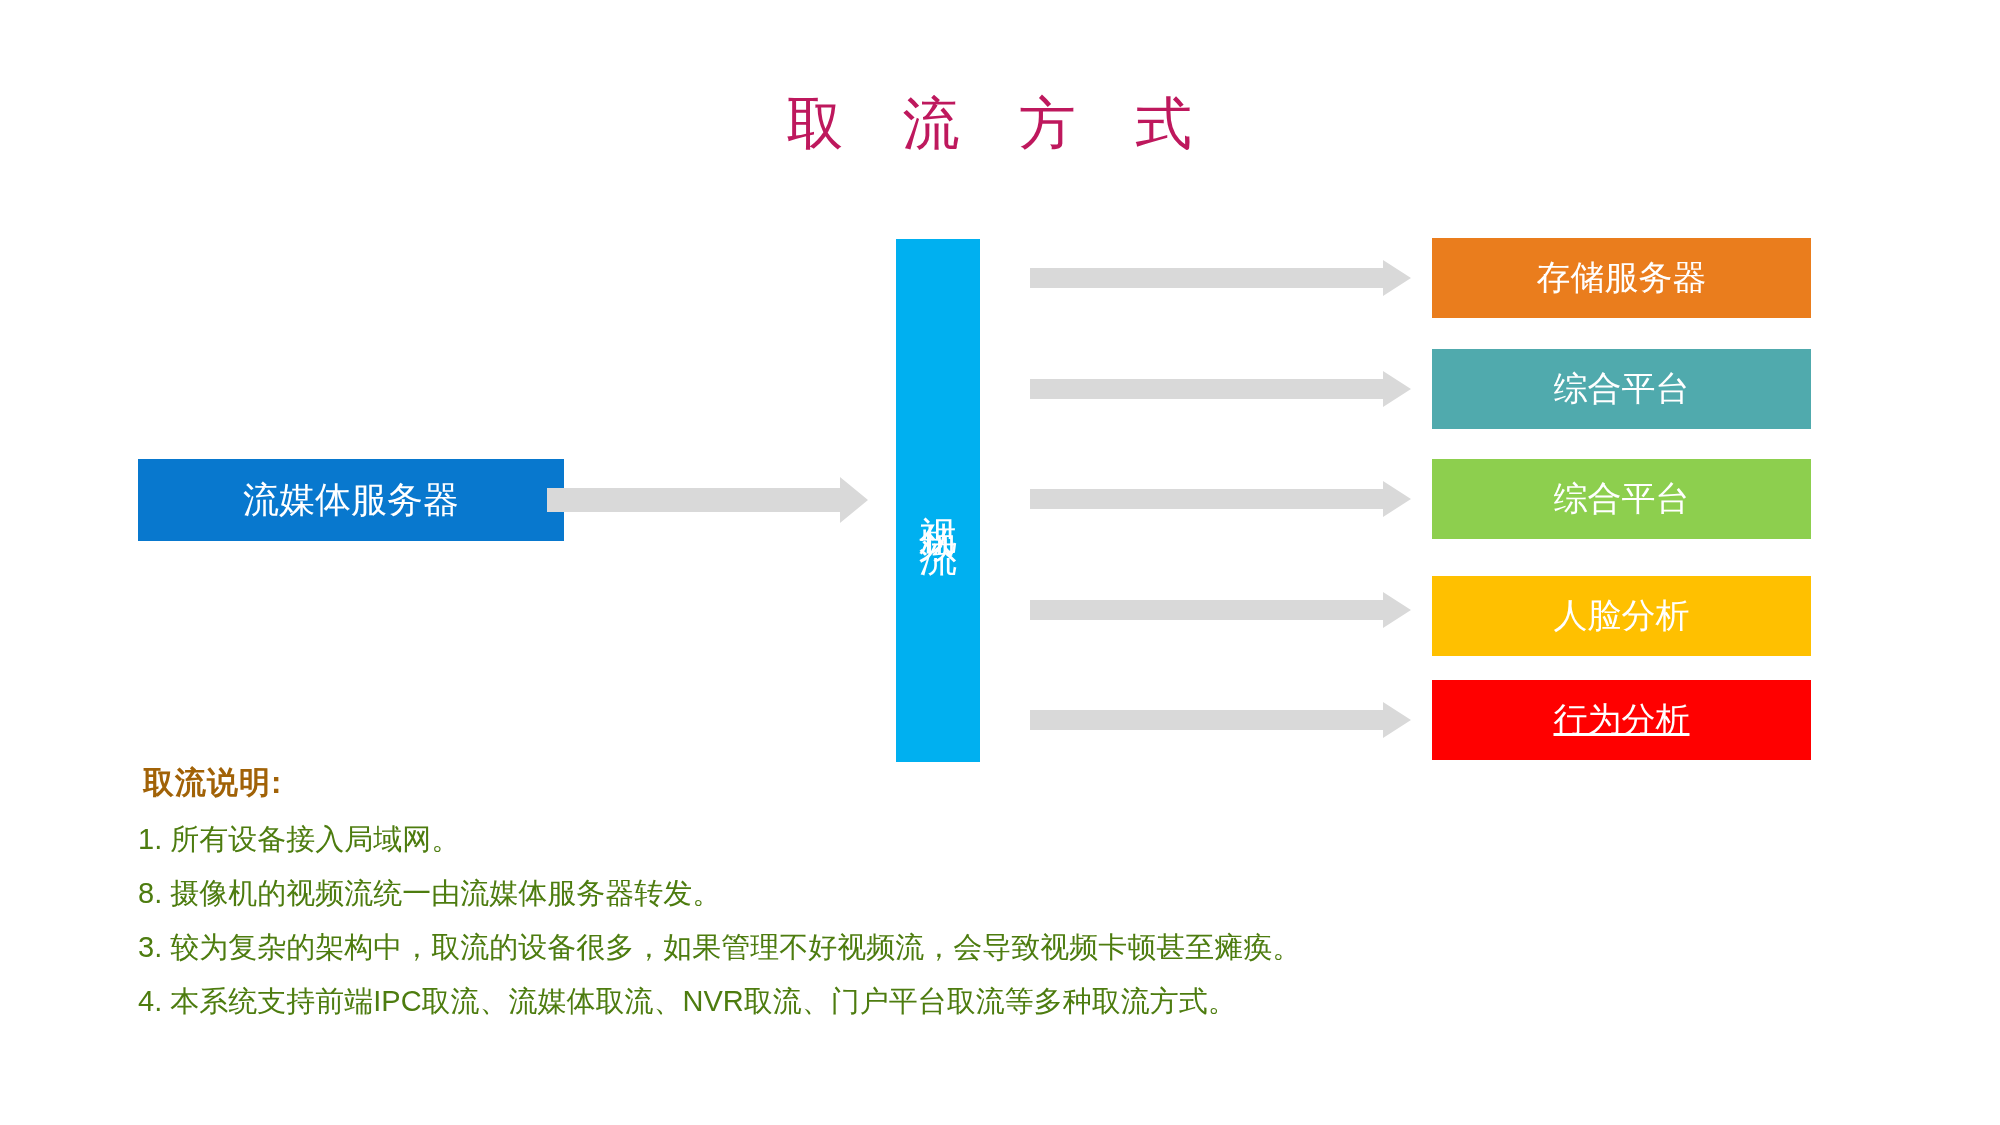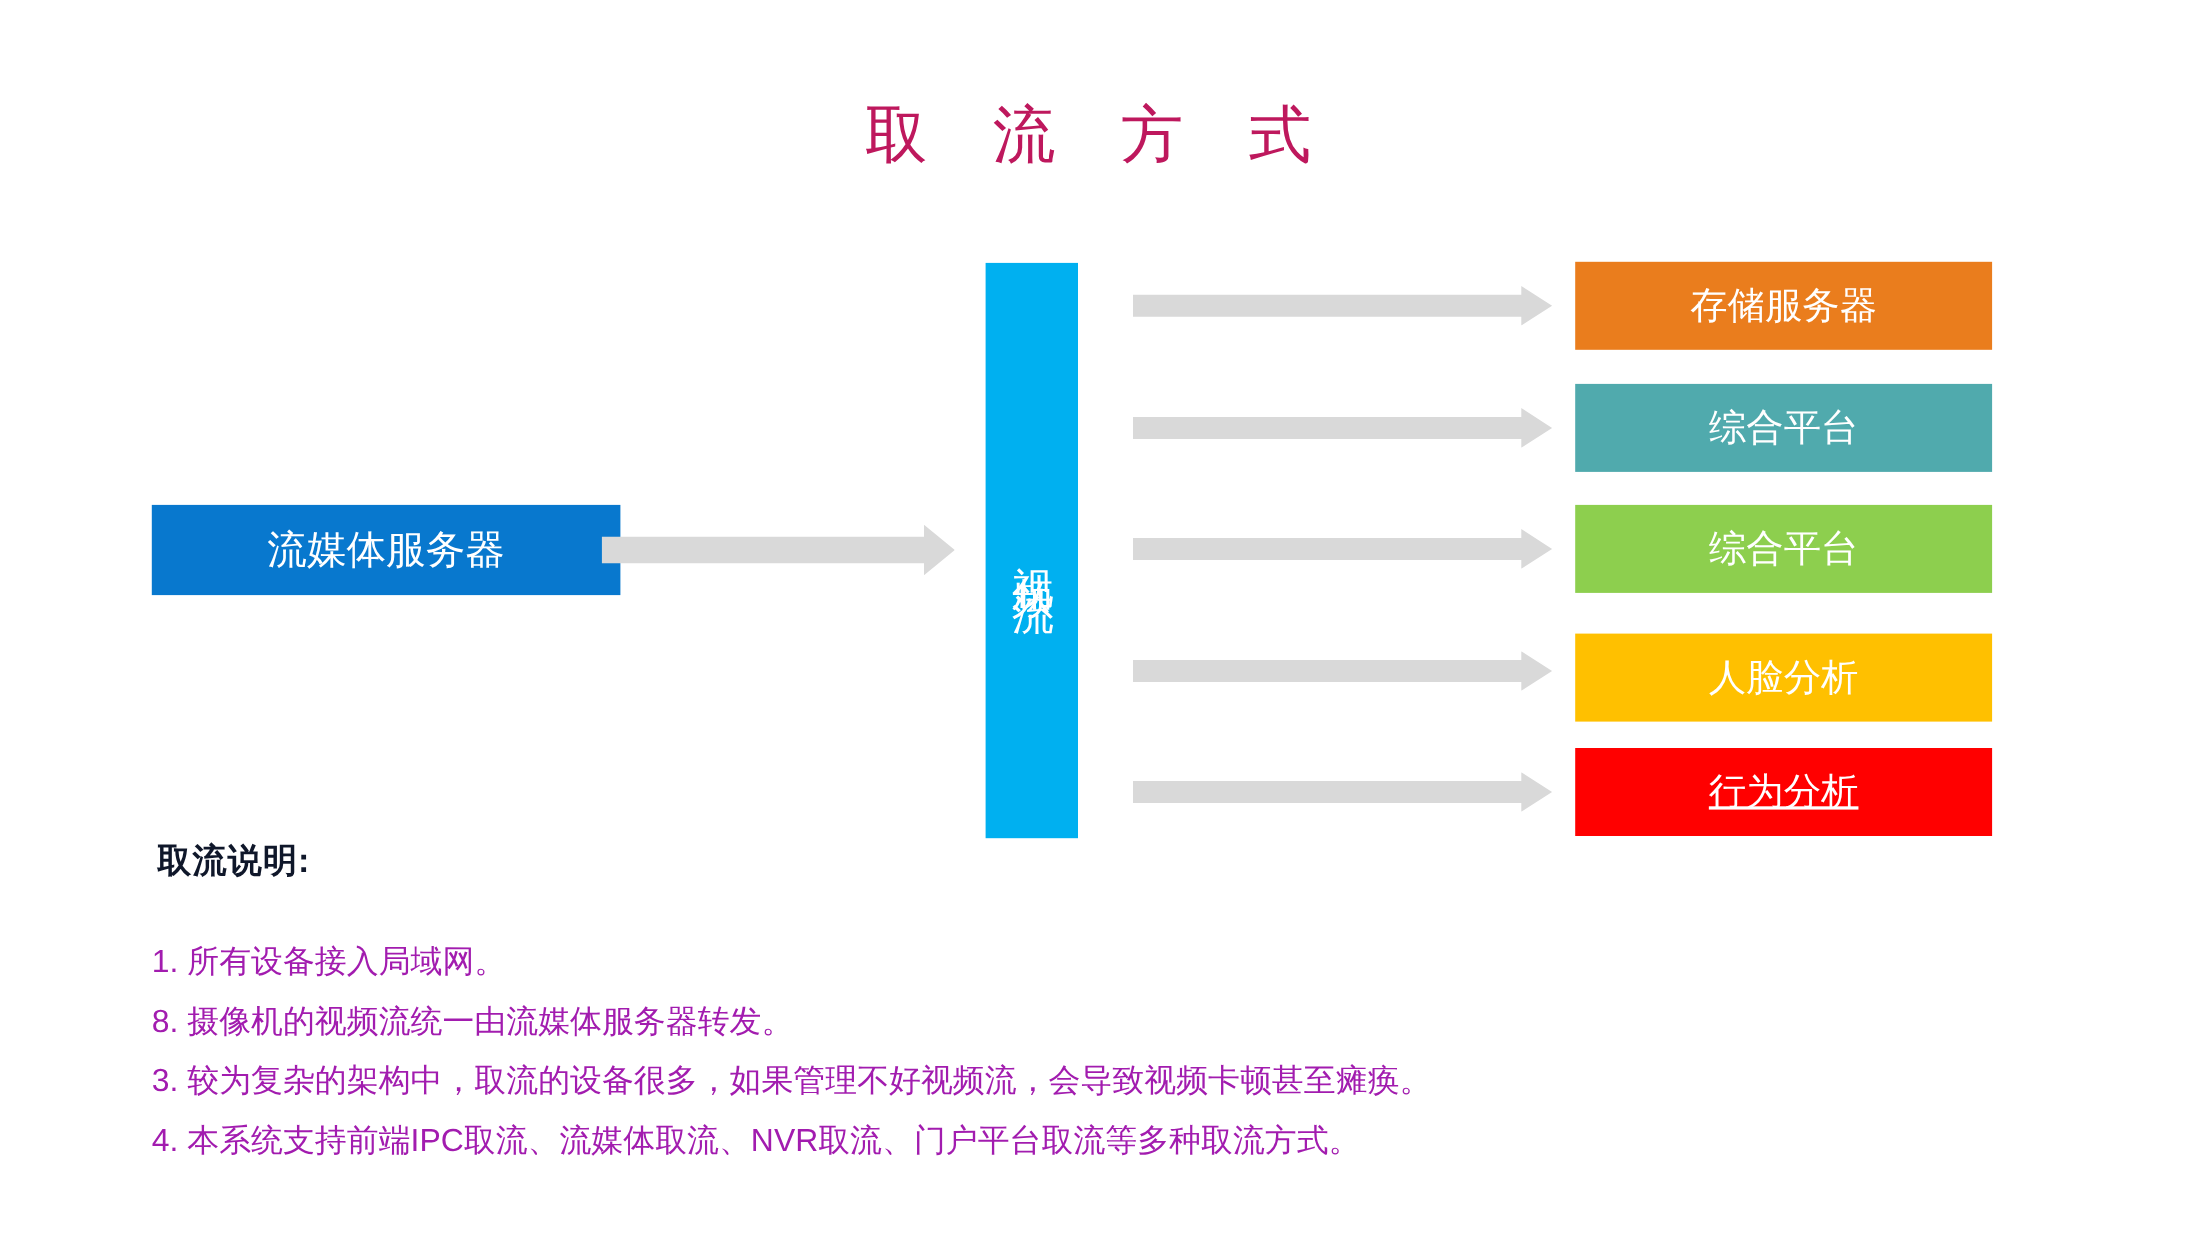--- a/index.html
+++ b/index.html
@@ -31,22 +31,22 @@
   .arrow{position:absolute;}
   .arrow-left{left:547px;top:477px;}
   .ra{left:1030px;}
   .a0{top:260px;} .a1{top:371px;} .a2{top:481px;} .a3{top:592px;} .a4{top:702px;}
 
   .notes-heading{
     position:absolute;left:143px;top:762px;
     font-size:31px;font-weight:700;letter-spacing:1px;
   }
   .notes-list{
-    position:absolute;left:138px;top:848px;width:1400px;
-    font-size:29px;color:#a21caf;
+    position:absolute;left:138px;top:812px;width:1400px;
+    font-size:29px;color:#4d7c0f;
   }
   .note-item{height:54px;line-height:54px;white-space:nowrap;}
 </style>
 </head>
 <body>
 
 <div class="canvas">
 
   <div class="title">取 流 方 式</div>
 
@@ -87,21 +87,21 @@
   <div class="box target-box t2" style="background-color: rgb(141, 207, 78);">
     <span>综合平台</span>
   </div>
   <div class="box target-box t3" style="background-color: rgb(255, 192, 0);">
     <span>人脸分析</span>
   </div>
   <div class="box target-box t4" style="background-color: rgb(255, 0, 0); text-decoration: underline;">
     <span>行为分析</span>
   </div>
 
-  <div class="notes-heading" style="color: #0f172a;">取流说明:</div>
+  <div class="notes-heading" style="color: #a16207;">取流说明:</div>
   <div class="notes-list">
     <div class="note-item">1. 所有设备接入局域网。</div>
     <div class="note-item">8. 摄像机的视频流统一由流媒体服务器转发。</div>
     <div class="note-item">3. 较为复杂的架构中，取流的设备很多，如果管理不好视频流，会导致视频卡顿甚至瘫痪。</div>
     <div class="note-item">4. 本系统支持前端IPC取流、流媒体取流、NVR取流、门户平台取流等多种取流方式。</div>
   </div>
 
 </div>
 
 </body></html>

